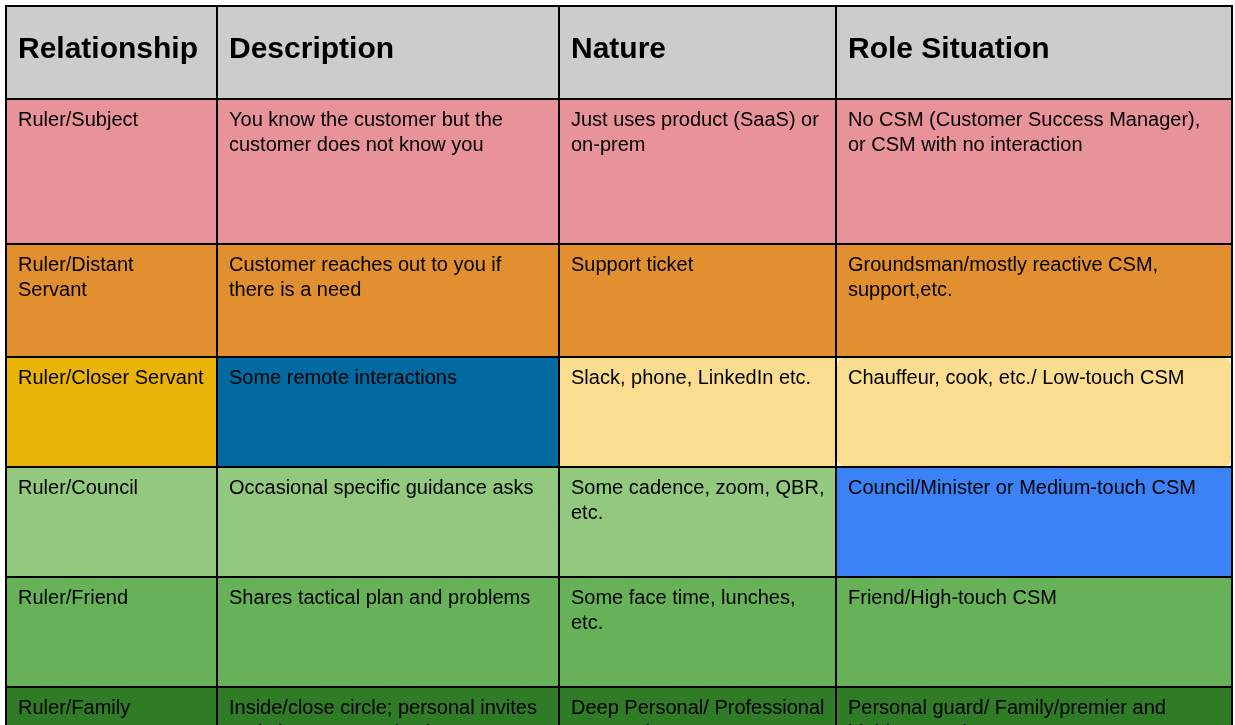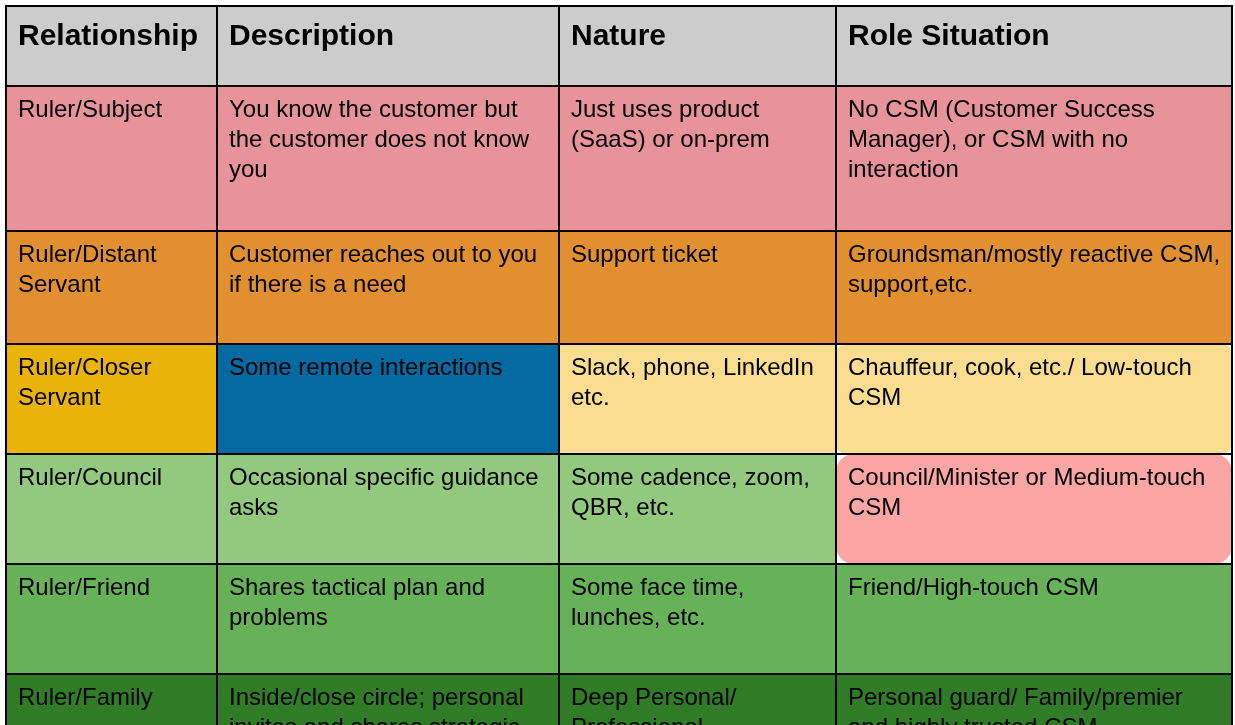--- a/index.html
+++ b/index.html
@@ -38,24 +38,24 @@
     text-align: left;
     padding: 7px 9px 7px 11px;
     color: #000000;
     line-height: 1.24;
   }
   table.relationship-table th {
     background: #cccccc;
     font-size: 30px;
     font-weight: bold;
     height: 62px;
-    padding-top: 9px;
+    padding-top: 22px;
   }
   table.relationship-table td {
-    font-size: 24px;
+    font-size: 20px;
     font-weight: normal;
   }
   tr.row-0 td { background: #e8929a; height: 129px; }
   tr.row-1 td { background: #e2902f; height: 97px; }
   tr.row-2 td { background: #fbdd8f; height: 94px; }
   tr.row-3 td { background: #93c97e; height: 94px; }
   tr.row-4 td { background: #67b158; height: 94px; }
   tr.row-5 td { background: #2f7b26; height: 135px; }
 
   .cell-text {
@@ -136,21 +136,21 @@
       <tr class="row-3">
         <td style="background: rgb(147, 201, 126);">
             <span class="cell-text">Ruler/Council</span>
           </td>
         <td style="background: rgb(147, 201, 126);">
             <span class="cell-text">Occasional specific guidance asks</span>
           </td>
         <td style="background: rgb(147, 201, 126);">
             <span class="cell-text">Some cadence, zoom, QBR, etc.</span>
           </td>
-        <td style="background: #fca5a5; border-radius: 18px;">
+        <td style="background: #3b82f6;">
             <span class="cell-text">Council/Minister or Medium-touch CSM</span>
           </td>
       </tr>
       <tr class="row-4">
         <td style="background: rgb(103, 177, 88);">
             <span class="cell-text">Ruler/Friend</span>
           </td>
         <td style="background: rgb(103, 177, 88); margin-top: 16px;">
             <span class="cell-text">Shares tactical plan and problems</span>
           </td>

